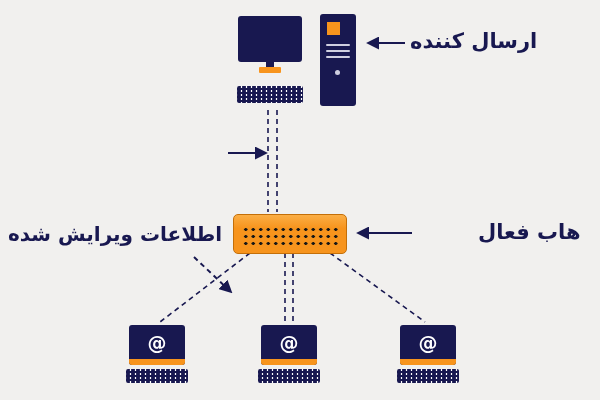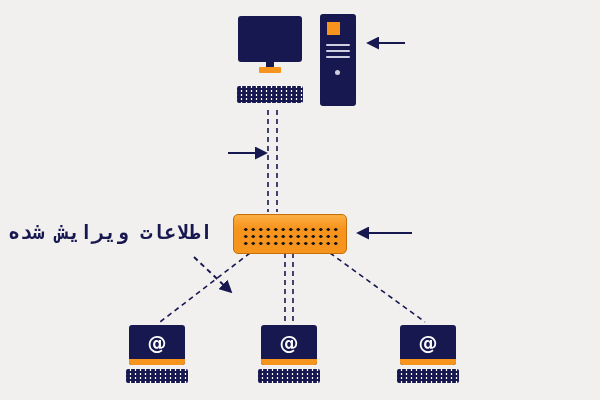--- a/index.html
+++ b/index.html
@@ -114,18 +114,20 @@
   </div>
 
   <div>
     <div class="ws-monitor" style="left:400px;top:325px;width:56px;height:40px;">
       <span class="at">@</span>
       <span class="strip"></span>
     </div>
     <div class="keyboard" style="left:397px;top:369px;width:62px;height:14px;"></div>
   </div>
 
+  <div class="label" style="left:410px;top:30px;font-size:21px;">ارسال کننده</div>
 
 
+  <div class="label" style="left:478px;top:221px;font-size:21px;">هاب فعال</div>
 
-  <div class="label" style="left:8px;top:223px;font-size:20px;font-family:Liberation Mono, monospace;">اطلاعات ویرایش شده</div>
+  <div class="label" style="left:8px;top:223px;font-size:20px;">اطلاعات ویرایش شده</div>
 
 </div>
 
 </body></html>

